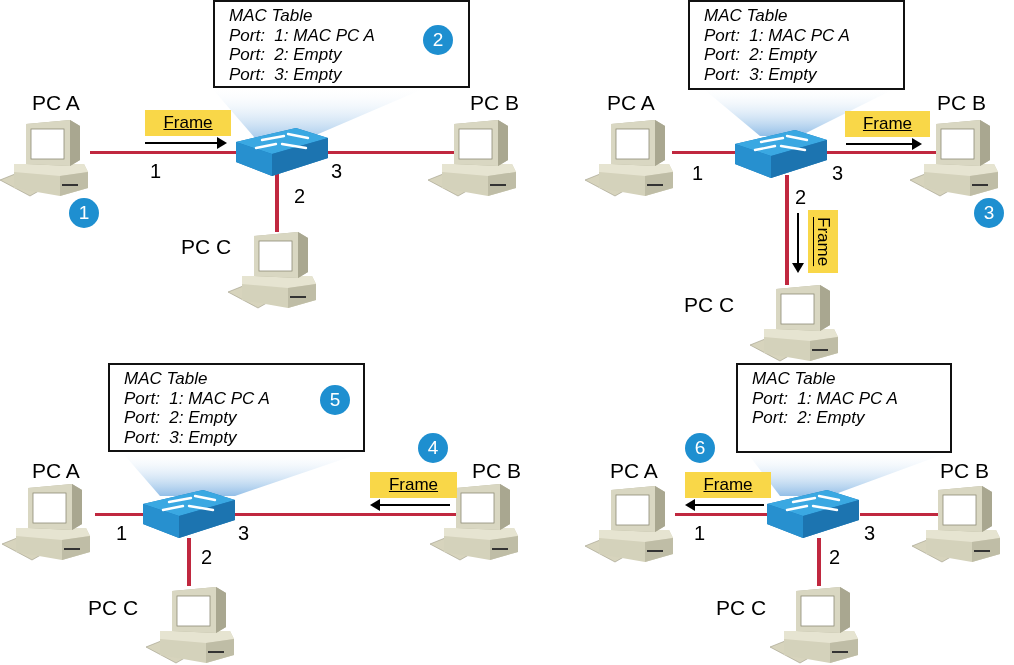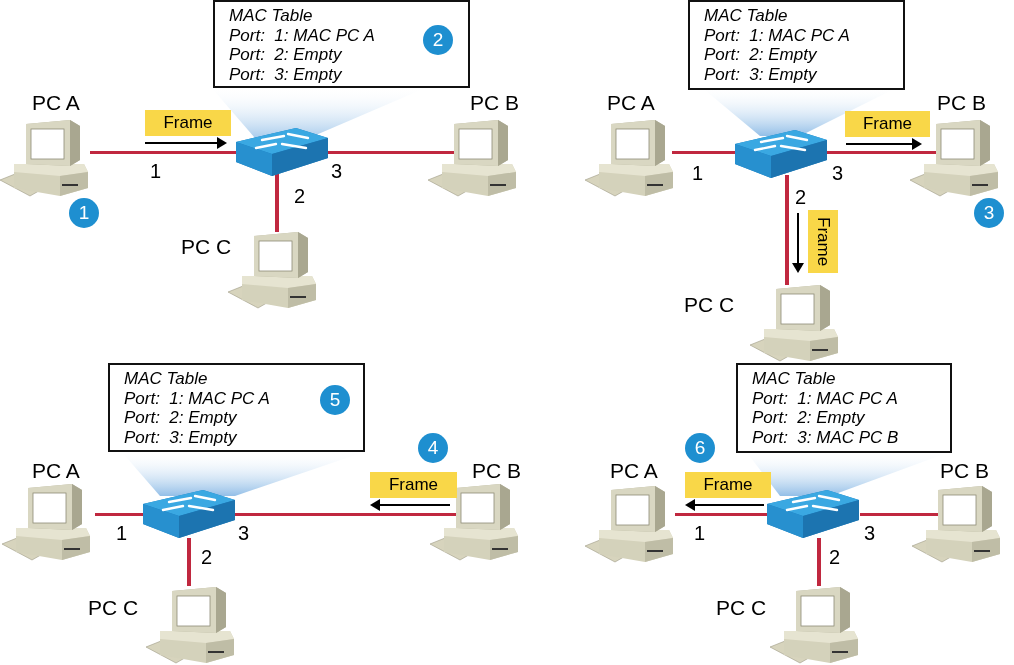--- a/index.html
+++ b/index.html
@@ -3,21 +3,21 @@
 <meta charset="utf-8">
 <style>
   html, body { margin:0; padding:0; background:#ffffff; }
   body { width:1014px; height:665px; position:relative; overflow:hidden; font-family:"Liberation Sans", sans-serif; color:#000; }
   .panel { position:absolute; left:0; top:0; width:1014px; height:665px; }
   .wire { position:absolute; background:#c0283f; }
   .label { position:absolute; font-size:21px; white-space:nowrap; line-height:1; }
   .port { position:absolute; font-size:20px; line-height:1; }
   .mac { position:absolute; background:#fff; border:2px solid #111; box-sizing:border-box; padding:4px 0 0 14px; font-size:17px; line-height:19.5px;font-style:italic; }
   .mac div { white-space:nowrap; }
-  .frame { position:absolute; background:#f9d748; font-size:17px; text-align:center; line-height:26px; height:26px; }
+  .frame { position:absolute; background:#f9d748; font-size:17px; text-align:center; line-height:26px; height:26px;text-decoration:underline; }
   .frame.v { writing-mode:vertical-rl; line-height:30px; width:30px; height:auto; text-align:center; }
   .badge { position:absolute; width:30px; height:30px; border-radius:50%; background:#1e8fd0; color:#fff; font-size:19px; text-align:center; line-height:30px; }
   .beam { position:absolute; }
   .arrow { position:absolute; height:2px; background:#000; }
   .arrow.r::after { content:""; position:absolute; right:-2px; top:-5px; border-left:10px solid #000; border-top:6px solid transparent; border-bottom:6px solid transparent; }
   .arrow.l::before { content:""; position:absolute; left:-2px; top:-5px; border-right:10px solid #000; border-top:6px solid transparent; border-bottom:6px solid transparent; }
   .arrowv { position:absolute; width:2px; background:#000; }
   .arrowv::after { content:""; position:absolute; bottom:-2px; left:-5px; border-top:10px solid #000; border-left:6px solid transparent; border-right:6px solid transparent; }
   svg.pc, svg.sw { position:absolute; overflow:visible; }
 </style>
@@ -193,21 +193,20 @@
       <polygon points="5,0 215,0 90,46 40,46" fill="url(#beamGrad)"></polygon>
     </svg>
   <div class="wire" style="left:675px;top:513px;width:100px;height:3px"></div>
   <div class="wire" style="left:860px;top:513px;width:82px;height:3px"></div>
   <div class="wire" style="left:817px;top:538px;width:4px;height:48px"></div>
 
   <div class="mac" style="left:736px;top:363px;width:216px;height:90px">
     <div style="white-space: pre;">MAC Table</div>
     <div style="white-space: pre;">Port:  1: MAC PC A</div>
     <div style="white-space: pre;">Port:  2: Empty</div>
-    <div style="white-space: pre;">Port:  3: MAC PC B</div>
   </div>
   <div class="badge" style="left:685px;top:433px">6</div>
 
   <div class="label" style="left:610px;top:460px">PC A</div>
   <div class="label" style="left:940px;top:460px">PC B</div>
   <div class="label" style="left:716px;top:597px">PC C</div>
 
   <svg class="pc" style="left:585px;top:484px" width="100" height="80">
       <use href="#pcShape"></use>
     </svg>

